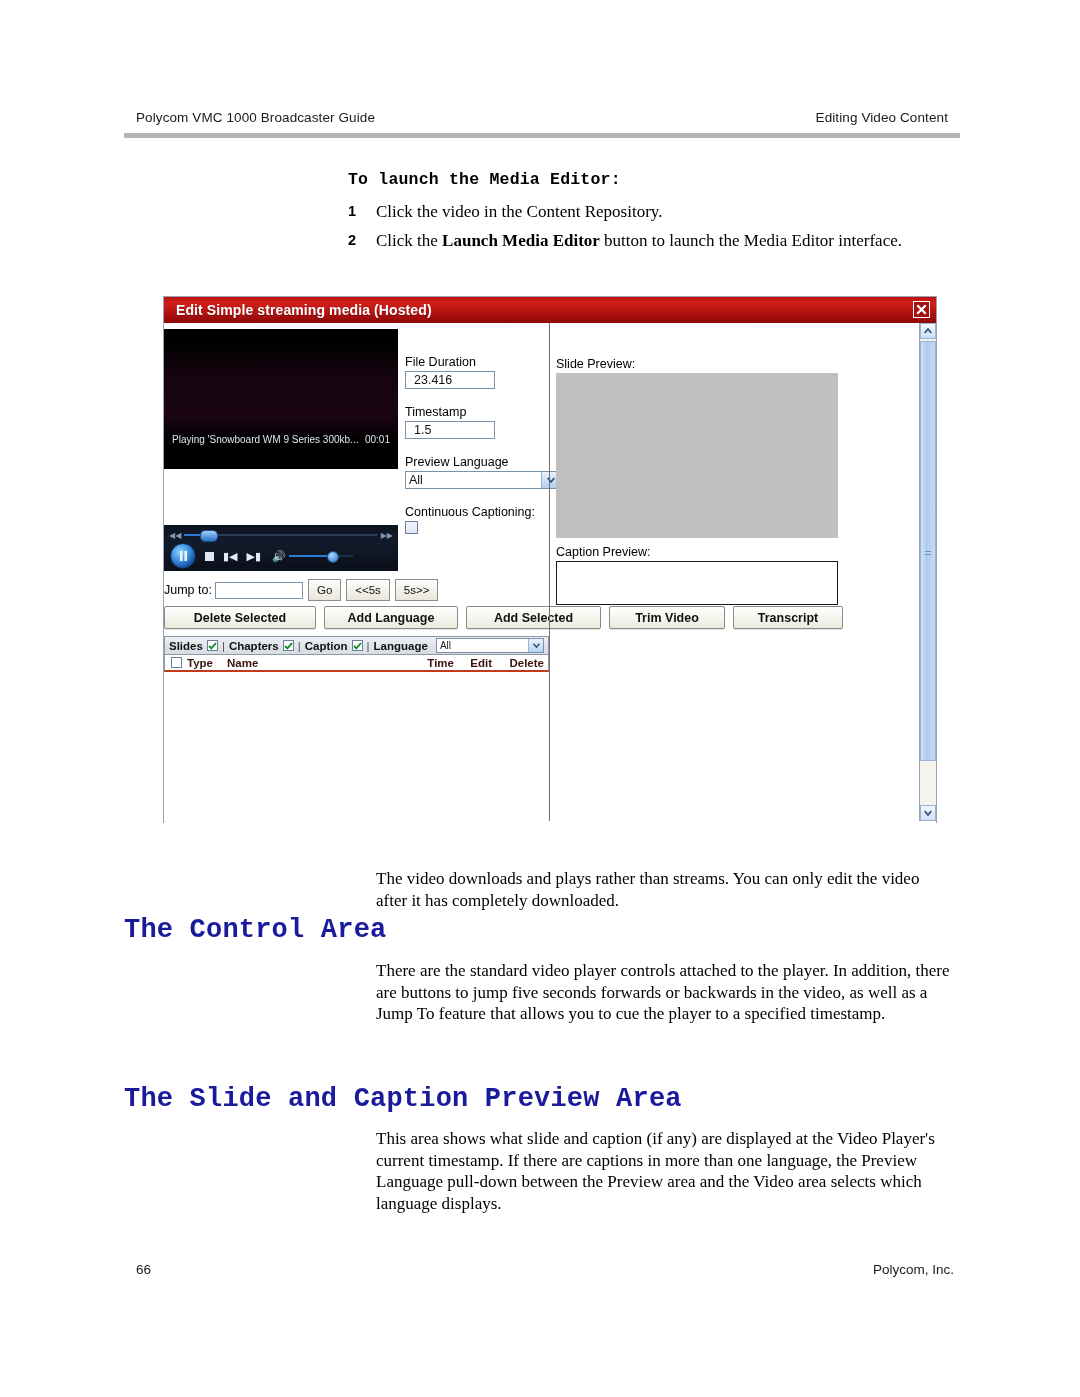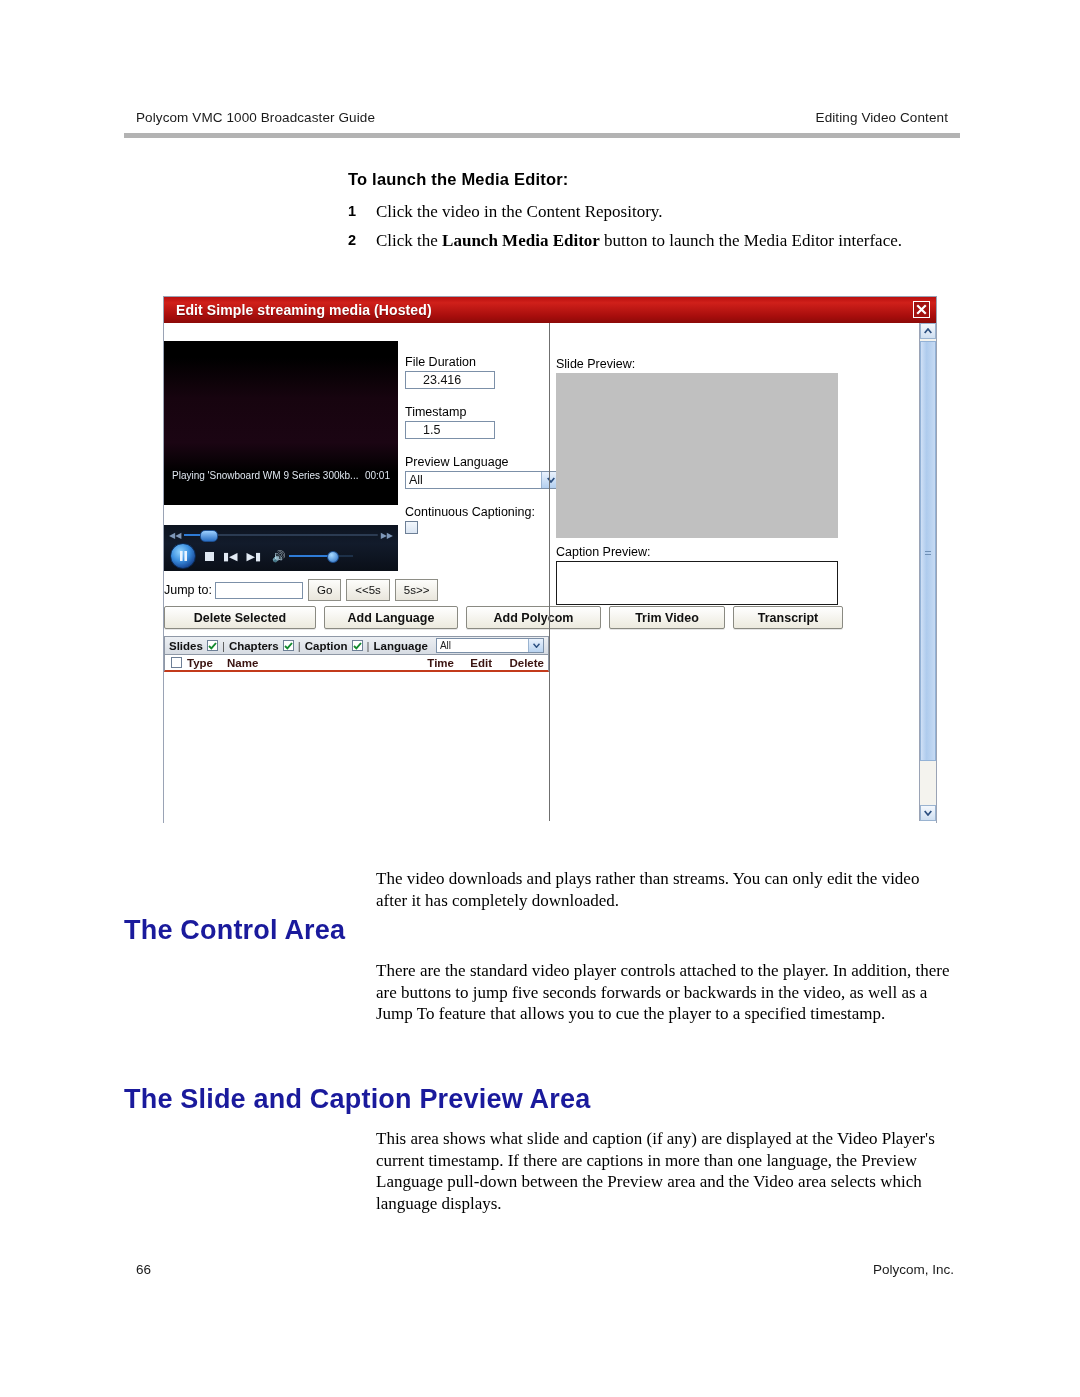--- a/index.html
+++ b/index.html
@@ -20,21 +20,21 @@
     letter-spacing:.1px;
   }
   .rule{
     position:absolute;left:124px;top:133px;width:836px;height:5px;
     background:#b3b3b3;
   }
 
   
   .heading-run{
     position:absolute;left:348px;top:170px;
-    font-family:Liberation Sans, sans-serif;
+    font-family:Liberation Mono, monospace;
     font-weight:bold;font-size:16.5px;color:#000;letter-spacing:.2px;
   }
   .steps{position:absolute;left:348px;top:201px;width:600px;}
   .step{display:flex;margin-bottom:8px;}
   .step-num{
     width:28px;flex:0 0 28px;
     font-family:"Liberation Sans",sans-serif;
     font-weight:bold;font-size:14.5px;color:#000;line-height:21px;
   }
   .step-txt{font-size:17px;line-height:21px;color:#000;}
@@ -62,21 +62,21 @@
     background:#a31210;border:1.5px solid #ffffff;
     display:flex;align-items:center;justify-content:center;
     box-sizing:border-box;
   }
   .close-btn svg{display:block;}
 
   .dlg-body{position:relative;height:500px;background:#fff;}
 
   
   .video{
-    position:absolute;left:0px;top:18px;width:234px;height:164px;
+    position:absolute;left:0px;top:6px;width:234px;height:140px;
     background:linear-gradient(180deg,#000 0%,#000 10%,#17040f 35%,#1b0513 62%,#000 80%,#000 100%);
   }
   .video-status{
     position:absolute;left:0;bottom:22px;width:100%;height:16px;
     display:flex;align-items:center;justify-content:space-between;
     padding:0 8px;box-sizing:border-box;
     color:#dfe6ef;font-size:10px;
   }
   .video-ctrl{
     position:absolute;left:0px;top:202px;width:234px;height:46px;
@@ -190,21 +190,21 @@
     border-left:1px solid #555;border-right:1px solid #8f98a6;border-bottom:1px solid #8f98a6;
     background:#fff;font-size:12px;color:#111;padding:3px 0 0 5px;
   }
 
   
   .fld{position:absolute;font-size:12.5px;color:#000;}
   .fld-label{margin-bottom:2px;}
   .txtbox{
     width:90px;height:18px;box-sizing:border-box;
     background:#fff;border:1px solid #7c90a8;
-    font-size:12.5px;color:#111;display:flex;align-items:center;padding-left:17px;
+    font-size:12.5px;color:#111;display:flex;align-items:center;padding-left:8px;
   }
   .dd{
     width:155px;height:18px;box-sizing:border-box;
     background:#fff;border:1px solid #7c90a8;
     display:flex;align-items:center;justify-content:space-between;
     font-size:12.5px;color:#111;padding-left:3px;
   }
   .dd-arrow{
     width:17px;height:16px;background:linear-gradient(180deg,#eaf2fd,#b3cfef);
     border-left:1px solid #9ab3d0;display:flex;align-items:center;justify-content:center;
@@ -246,21 +246,21 @@
   }
   .grip{width:6px;height:1px;background:#6f90b6;box-shadow:0 3px 0 #6f90b6;}
 
   
   .para{
     position:absolute;left:376px;width:578px;
     font-size:17px;line-height:21.5px;color:#000;
   }
   .h1{
     position:absolute;left:124px;
-    font-family:Liberation Sans, sans-serif;
+    font-family:Liberation Mono, monospace;
     font-weight:bold;font-size:27px;color:#1a1a9c;letter-spacing:.2px;
   }
   .footer{
     position:absolute;left:136px;top:1262px;width:818px;
     font-family:"Liberation Sans",sans-serif;font-size:13.5px;color:#1a1a1a;
     display:flex;justify-content:space-between;
   }
 </style>
 </head>
 <body>
@@ -338,21 +338,21 @@
         <span class="lbl">Jump to:</span>
         <div class="jump-input"></div>
         <div class="sm-btn">Go</div>
         <div class="sm-btn wide">&lt;&lt;5s</div>
         <div class="sm-btn wide">5s&gt;&gt;</div>
       </div>
 
       <div class="mainbtns">
         <div class="mbtn b1">Delete Selected</div>
         <div class="mbtn b2">Add Language</div>
-        <div class="mbtn b3">Add Polycom</div>
+        <div class="mbtn b3">Add Selected</div>
         <div class="mbtn b4">Trim Video</div>
         <div class="mbtn b5">Transcript</div>
       </div>
 
       <div class="filterbar">
         <span>Slides</span>
         <span class="chk">
           <svg width="9" height="8" viewBox="0 0 9 8">
               <path d="M1 4 L3.4 6.4 L8 1" stroke="#138a2e" stroke-width="1.9" fill="none"></path>
             </svg>

